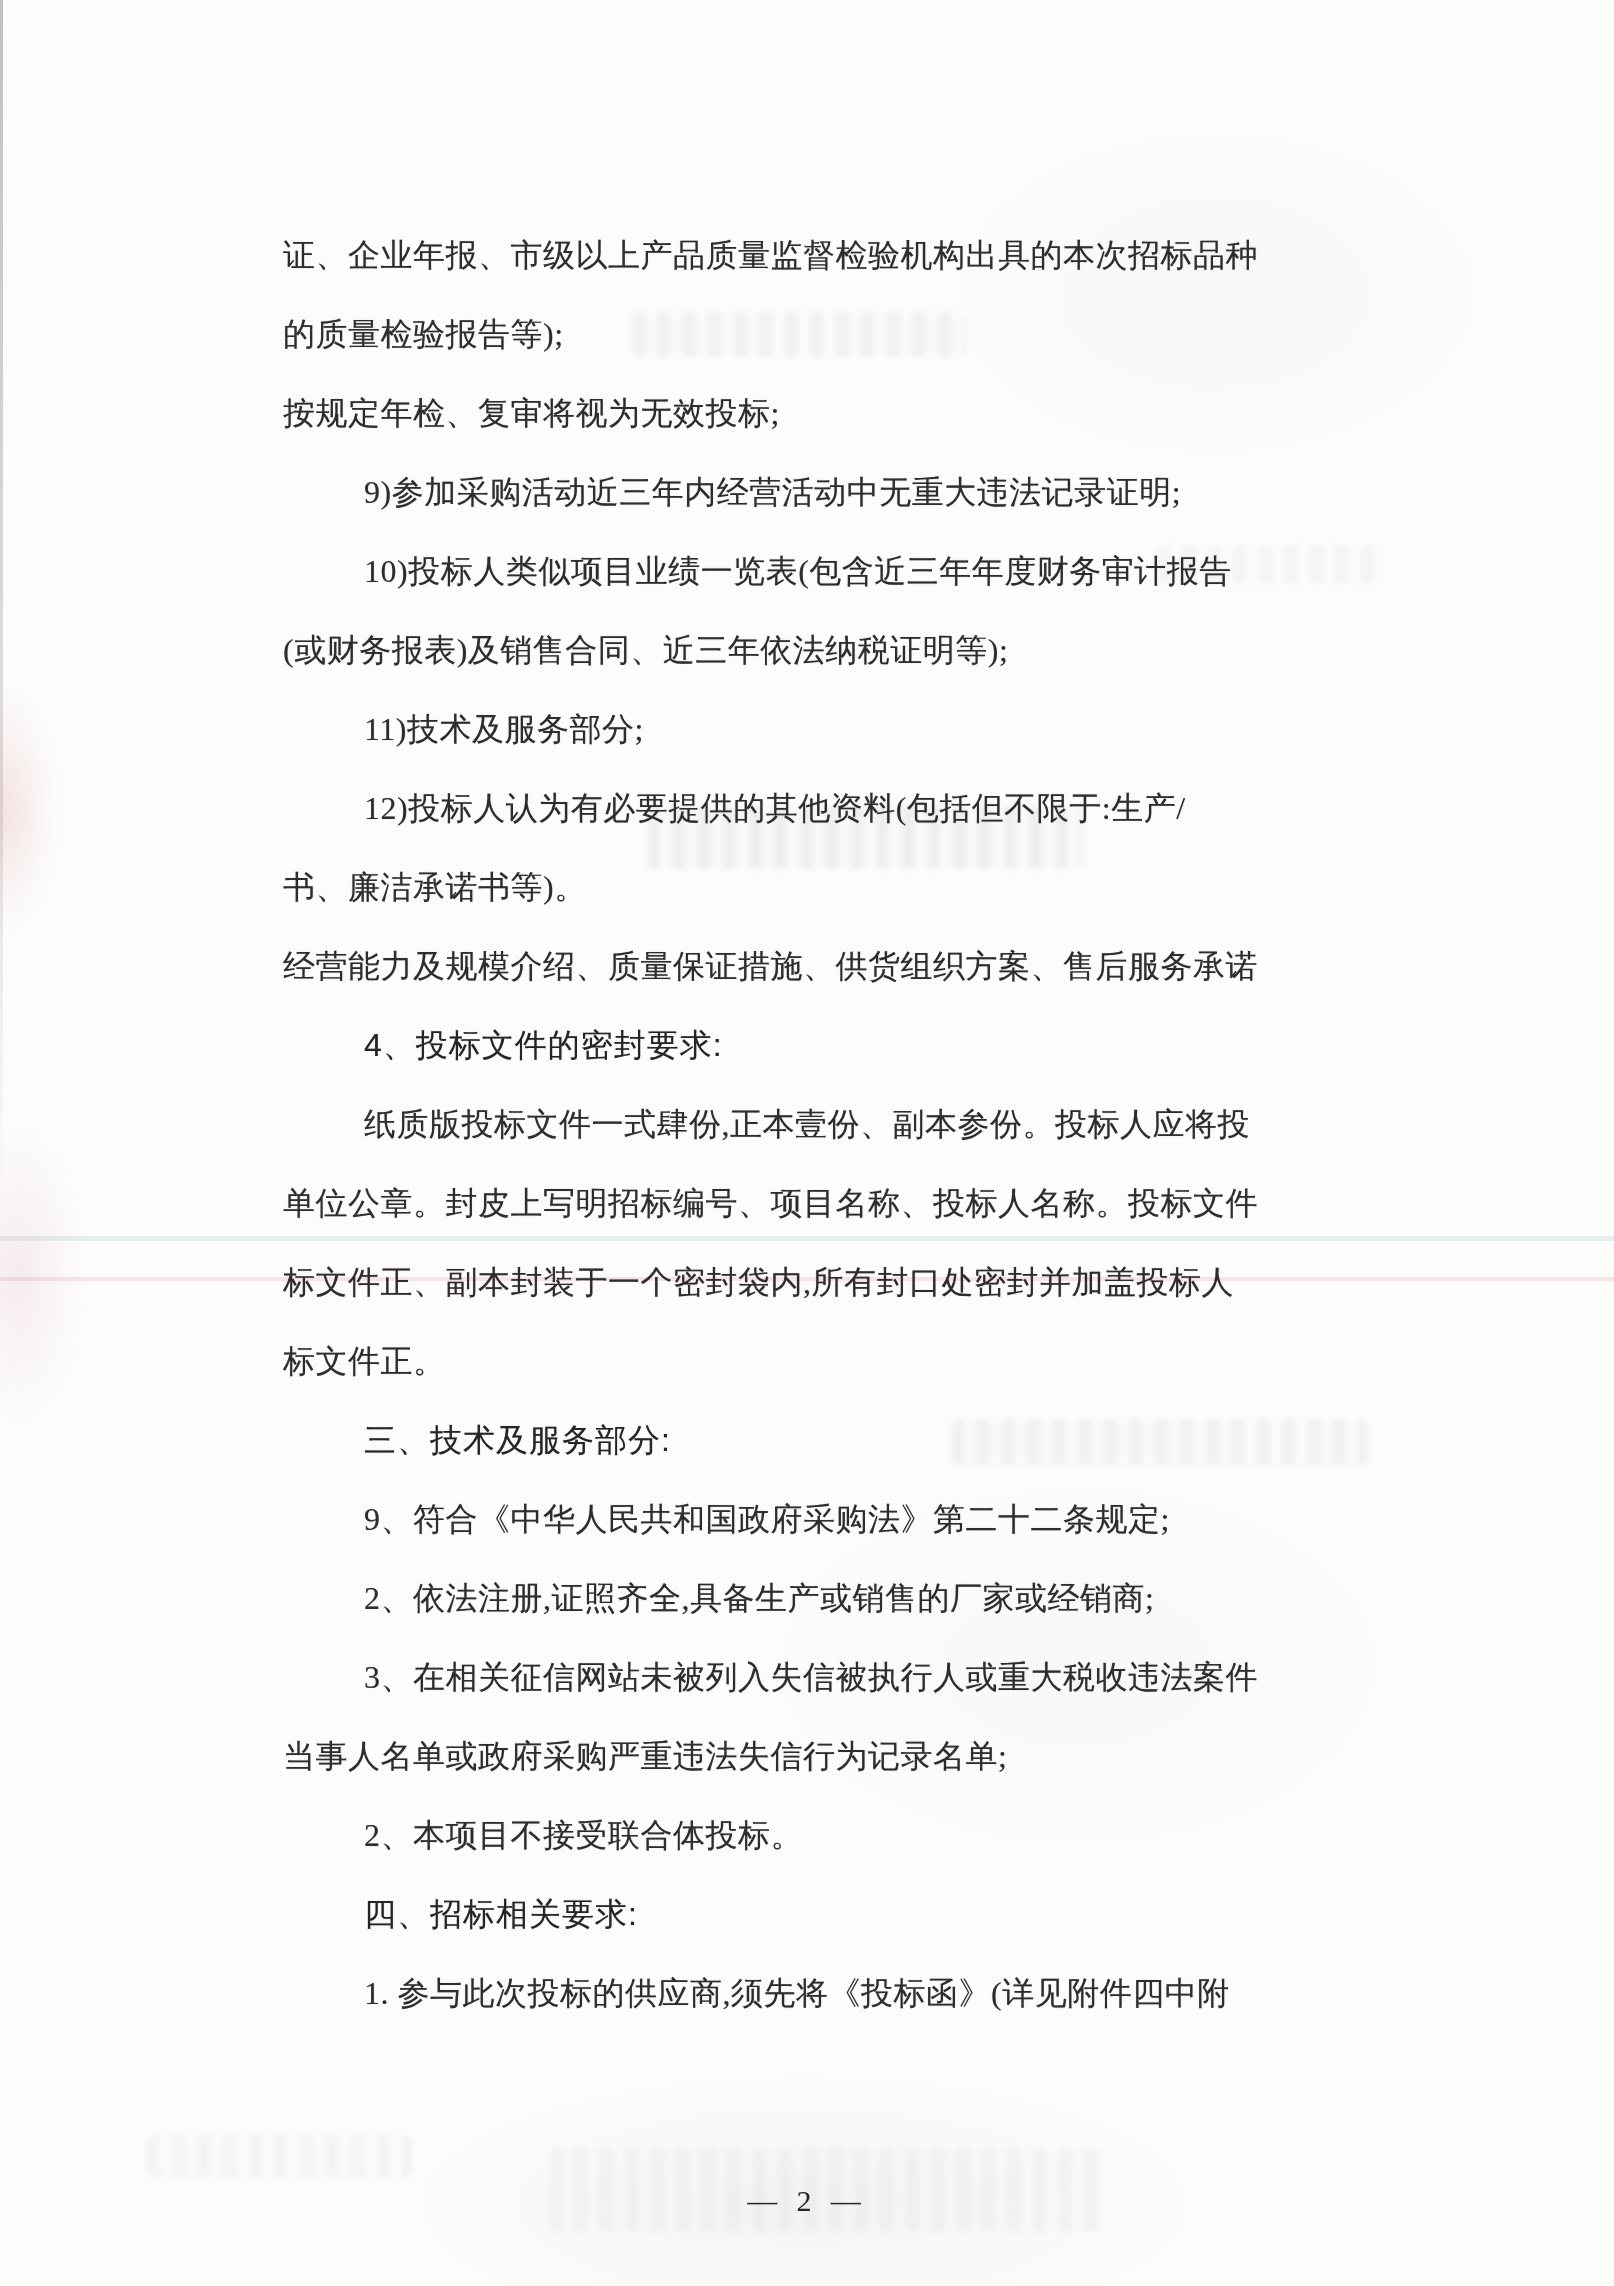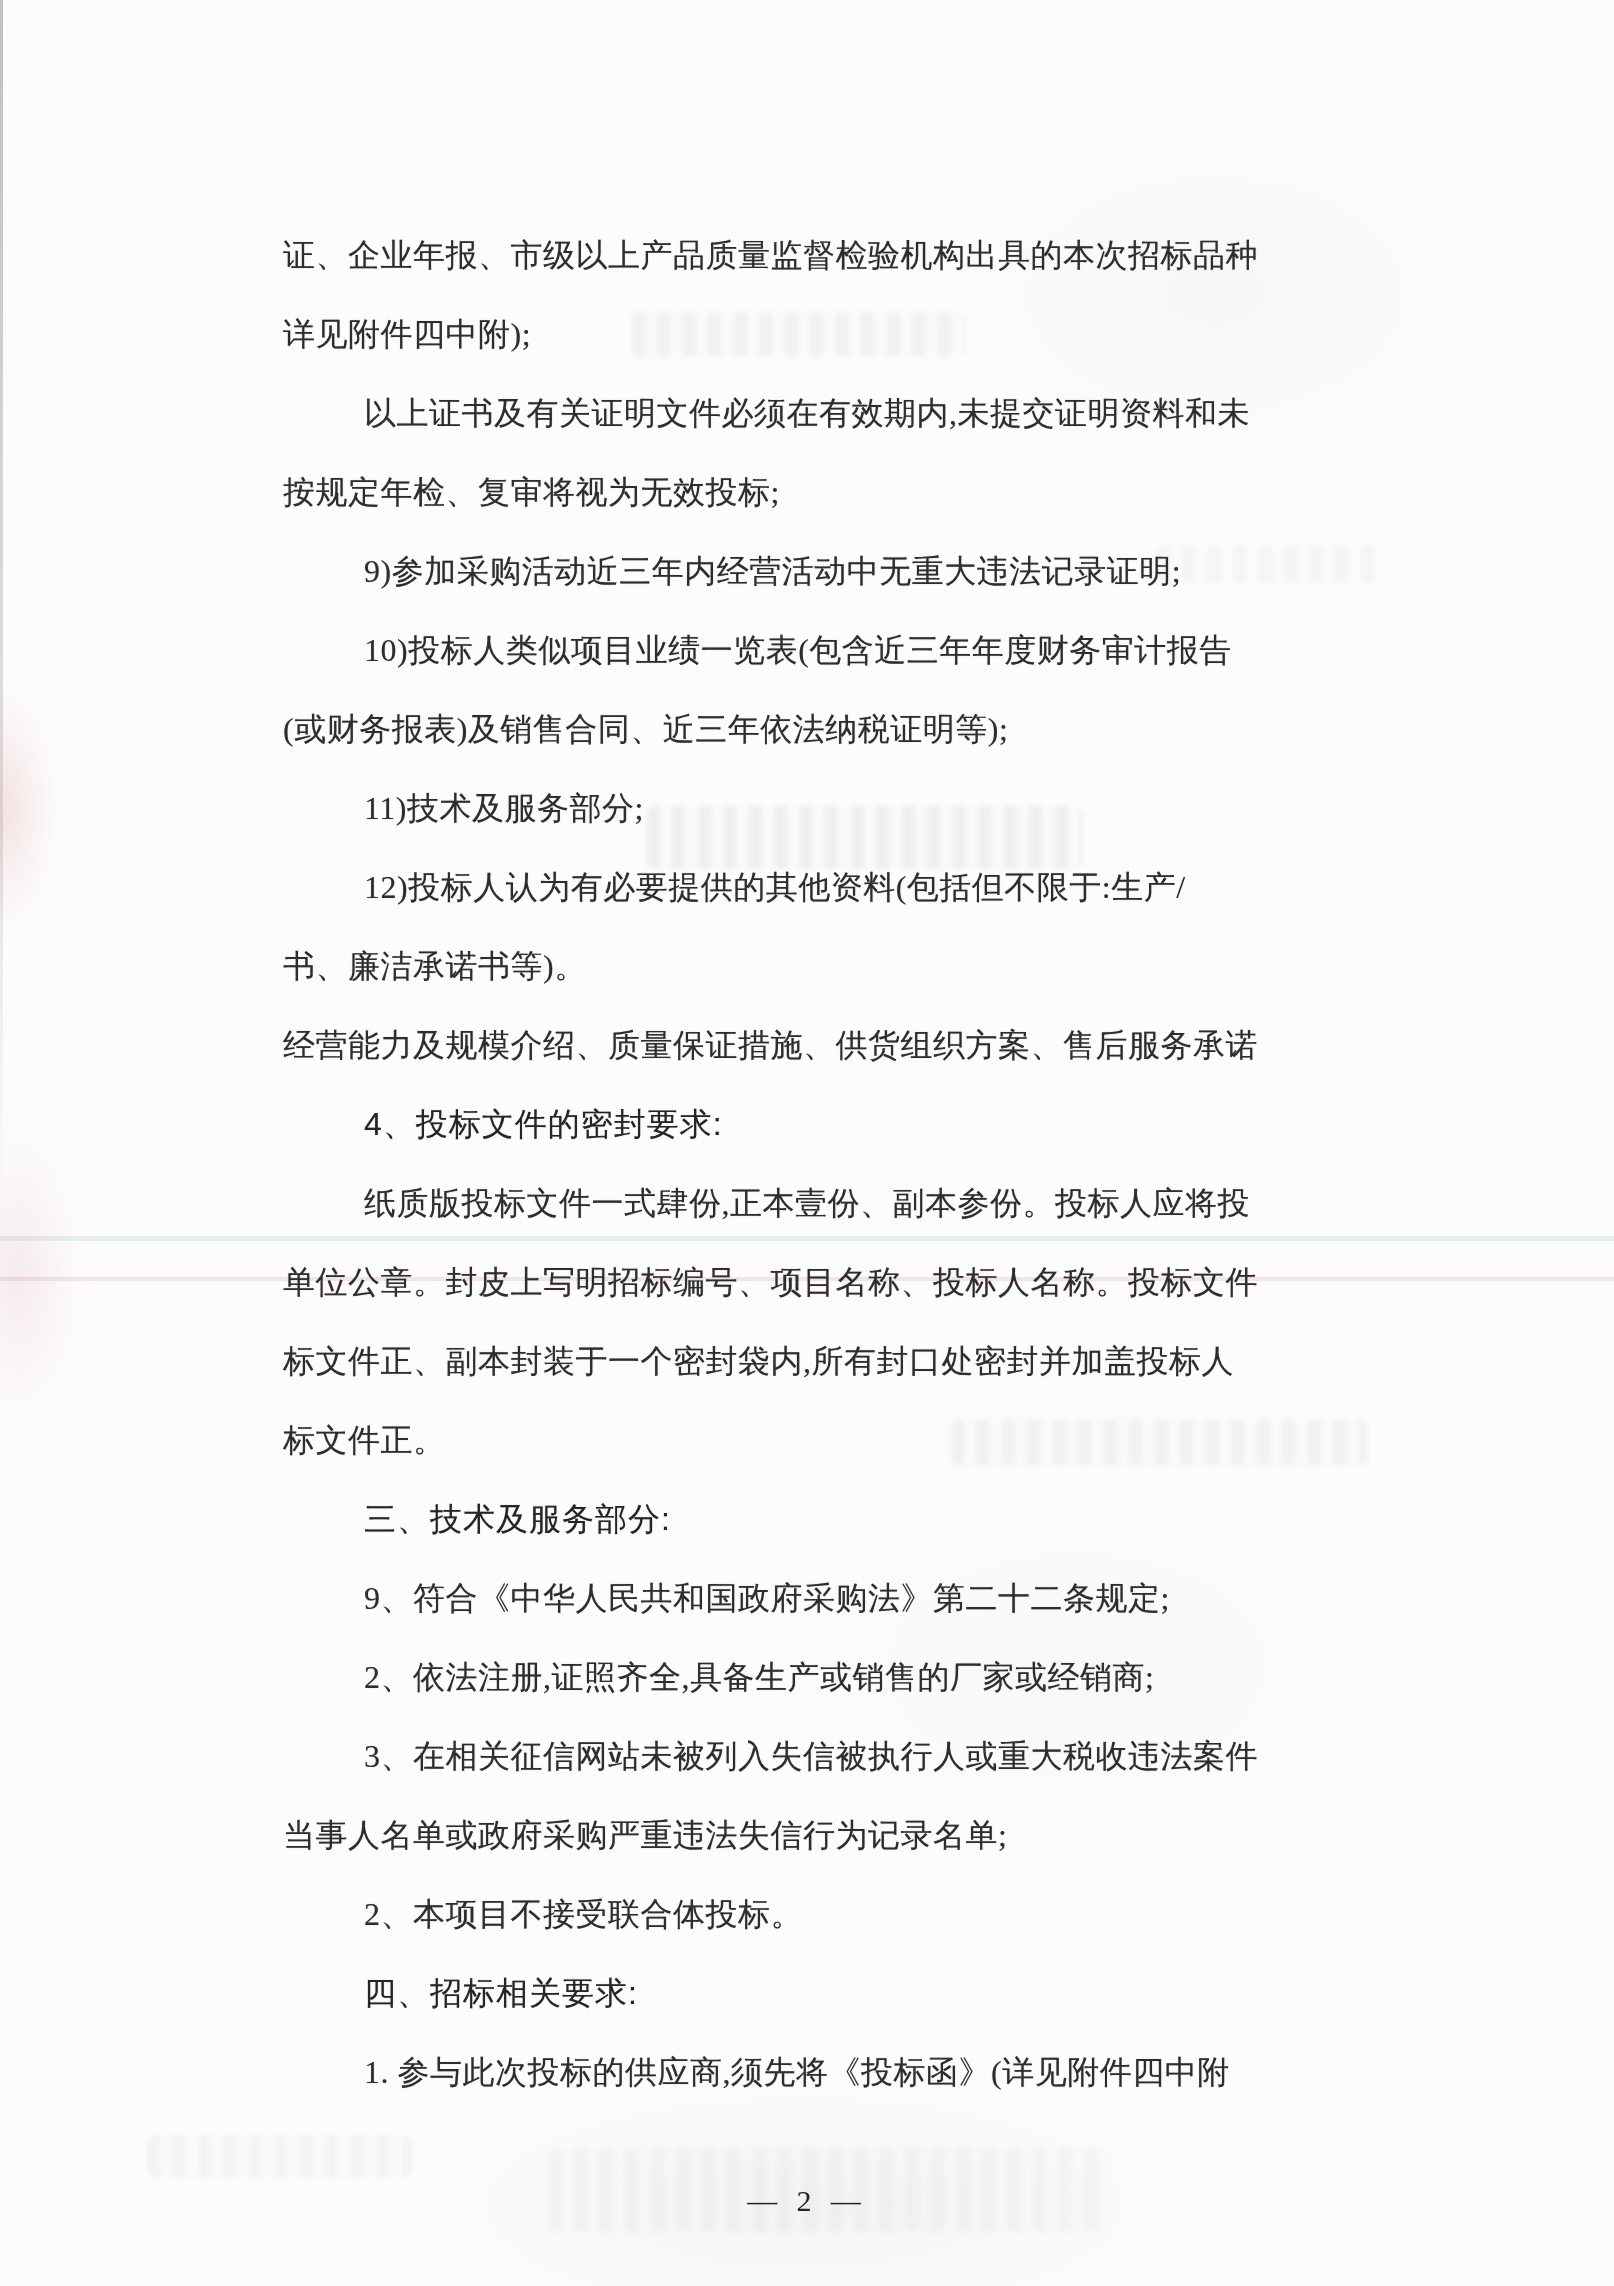--- a/index.html
+++ b/index.html
@@ -115,22 +115,21 @@
   <div class="stamp-blob b2"></div>
   <div class="smudge s1"></div>
   <div class="smudge s2"></div>
   <div class="smudge s3"></div>
   <div class="smudge s4"></div>
   <div class="smudge s5"></div>
   <div class="smudge s6"></div>
 
   <div class="textblock" id="textblock">
       <div class="line">证、企业年报、市级以上产品质量监督检验机构出具的本次招标品种</div>
-      <div class="line">详见附件四中附);</div>
-      <div class="line indent">以上证书及有关证明文件必须在有效期内,未提交证明资料和未</div>
+      <div class="line">的质量检验报告等);</div>
       <div class="line">按规定年检、复审将视为无效投标;</div>
       <div class="line indent">9)参加采购活动近三年内经营活动中无重大违法记录证明;</div>
       <div class="line indent">10)投标人类似项目业绩一览表(包含近三年年度财务审计报告</div>
       <div class="line">(或财务报表)及销售合同、近三年依法纳税证明等);</div>
       <div class="line indent">11)技术及服务部分;</div>
       <div class="line indent">12)投标人认为有必要提供的其他资料(包括但不限于:生产/</div>
       <div class="line">书、廉洁承诺书等)。</div>
       <div class="line">经营能力及规模介绍、质量保证措施、供货组织方案、售后服务承诺</div>
       <div class="line indent heading">4、投标文件的密封要求:</div>
       <div class="line indent">纸质版投标文件一式肆份,正本壹份、副本参份。投标人应将投</div>

